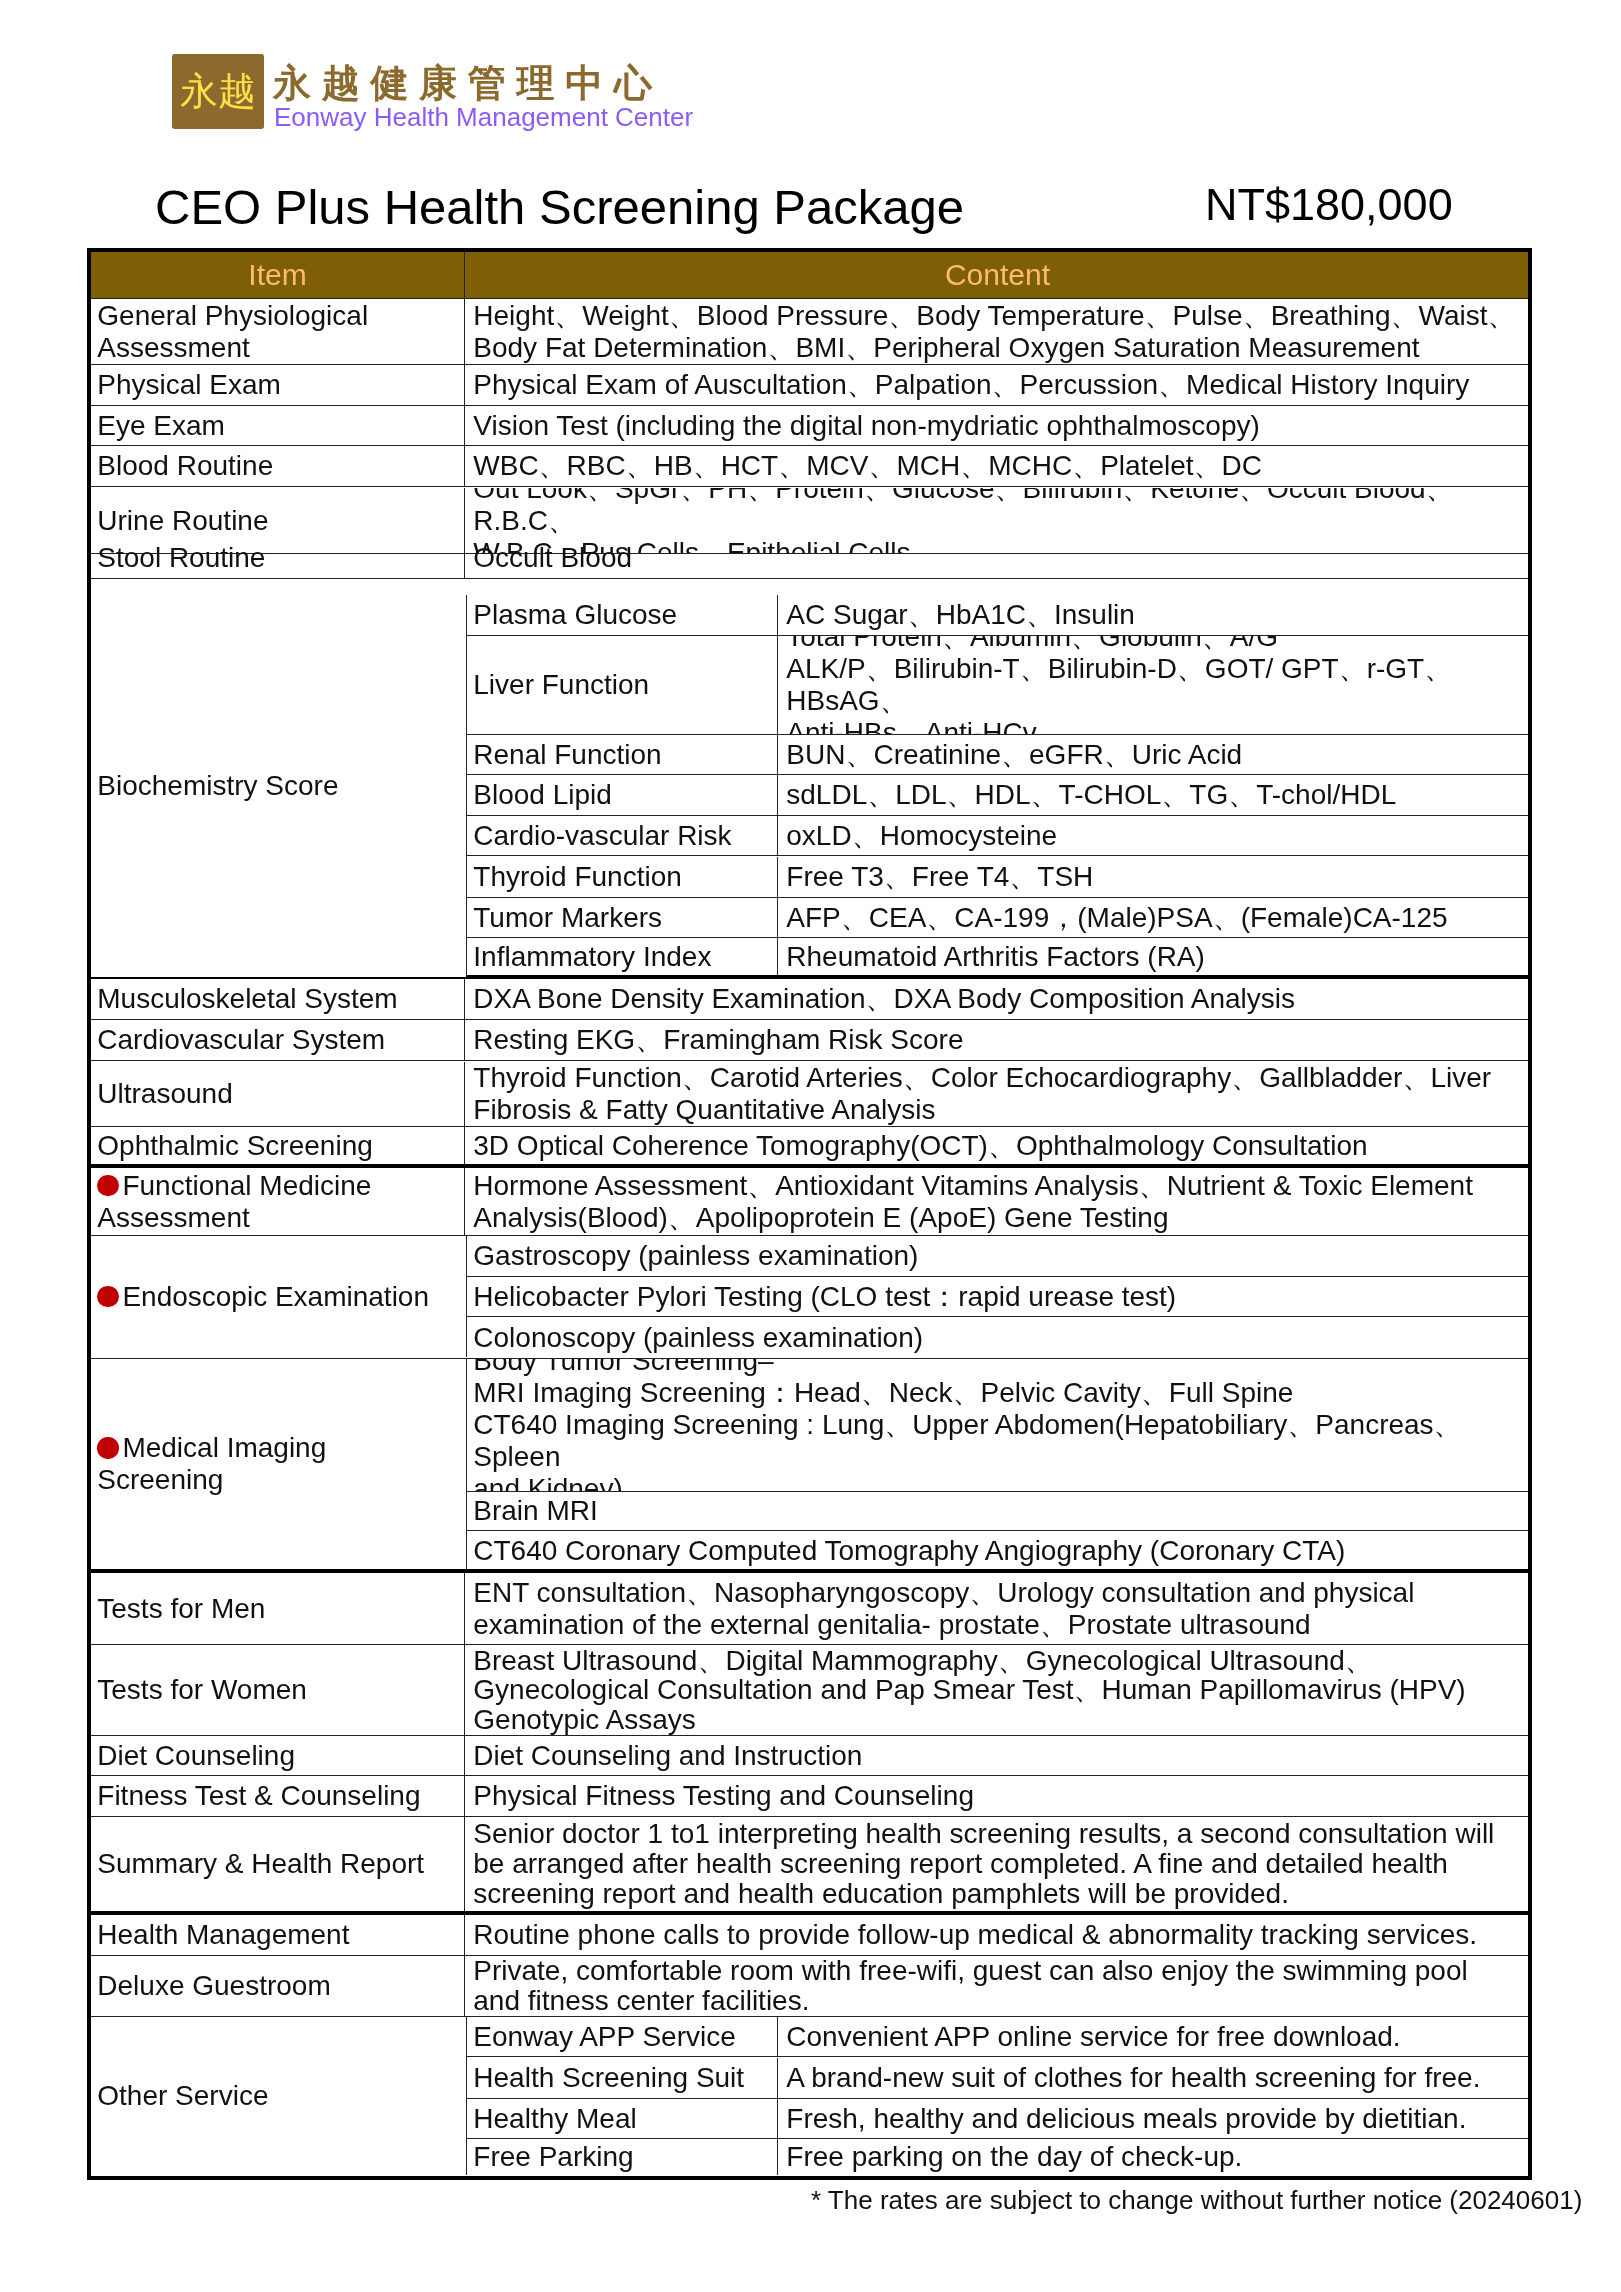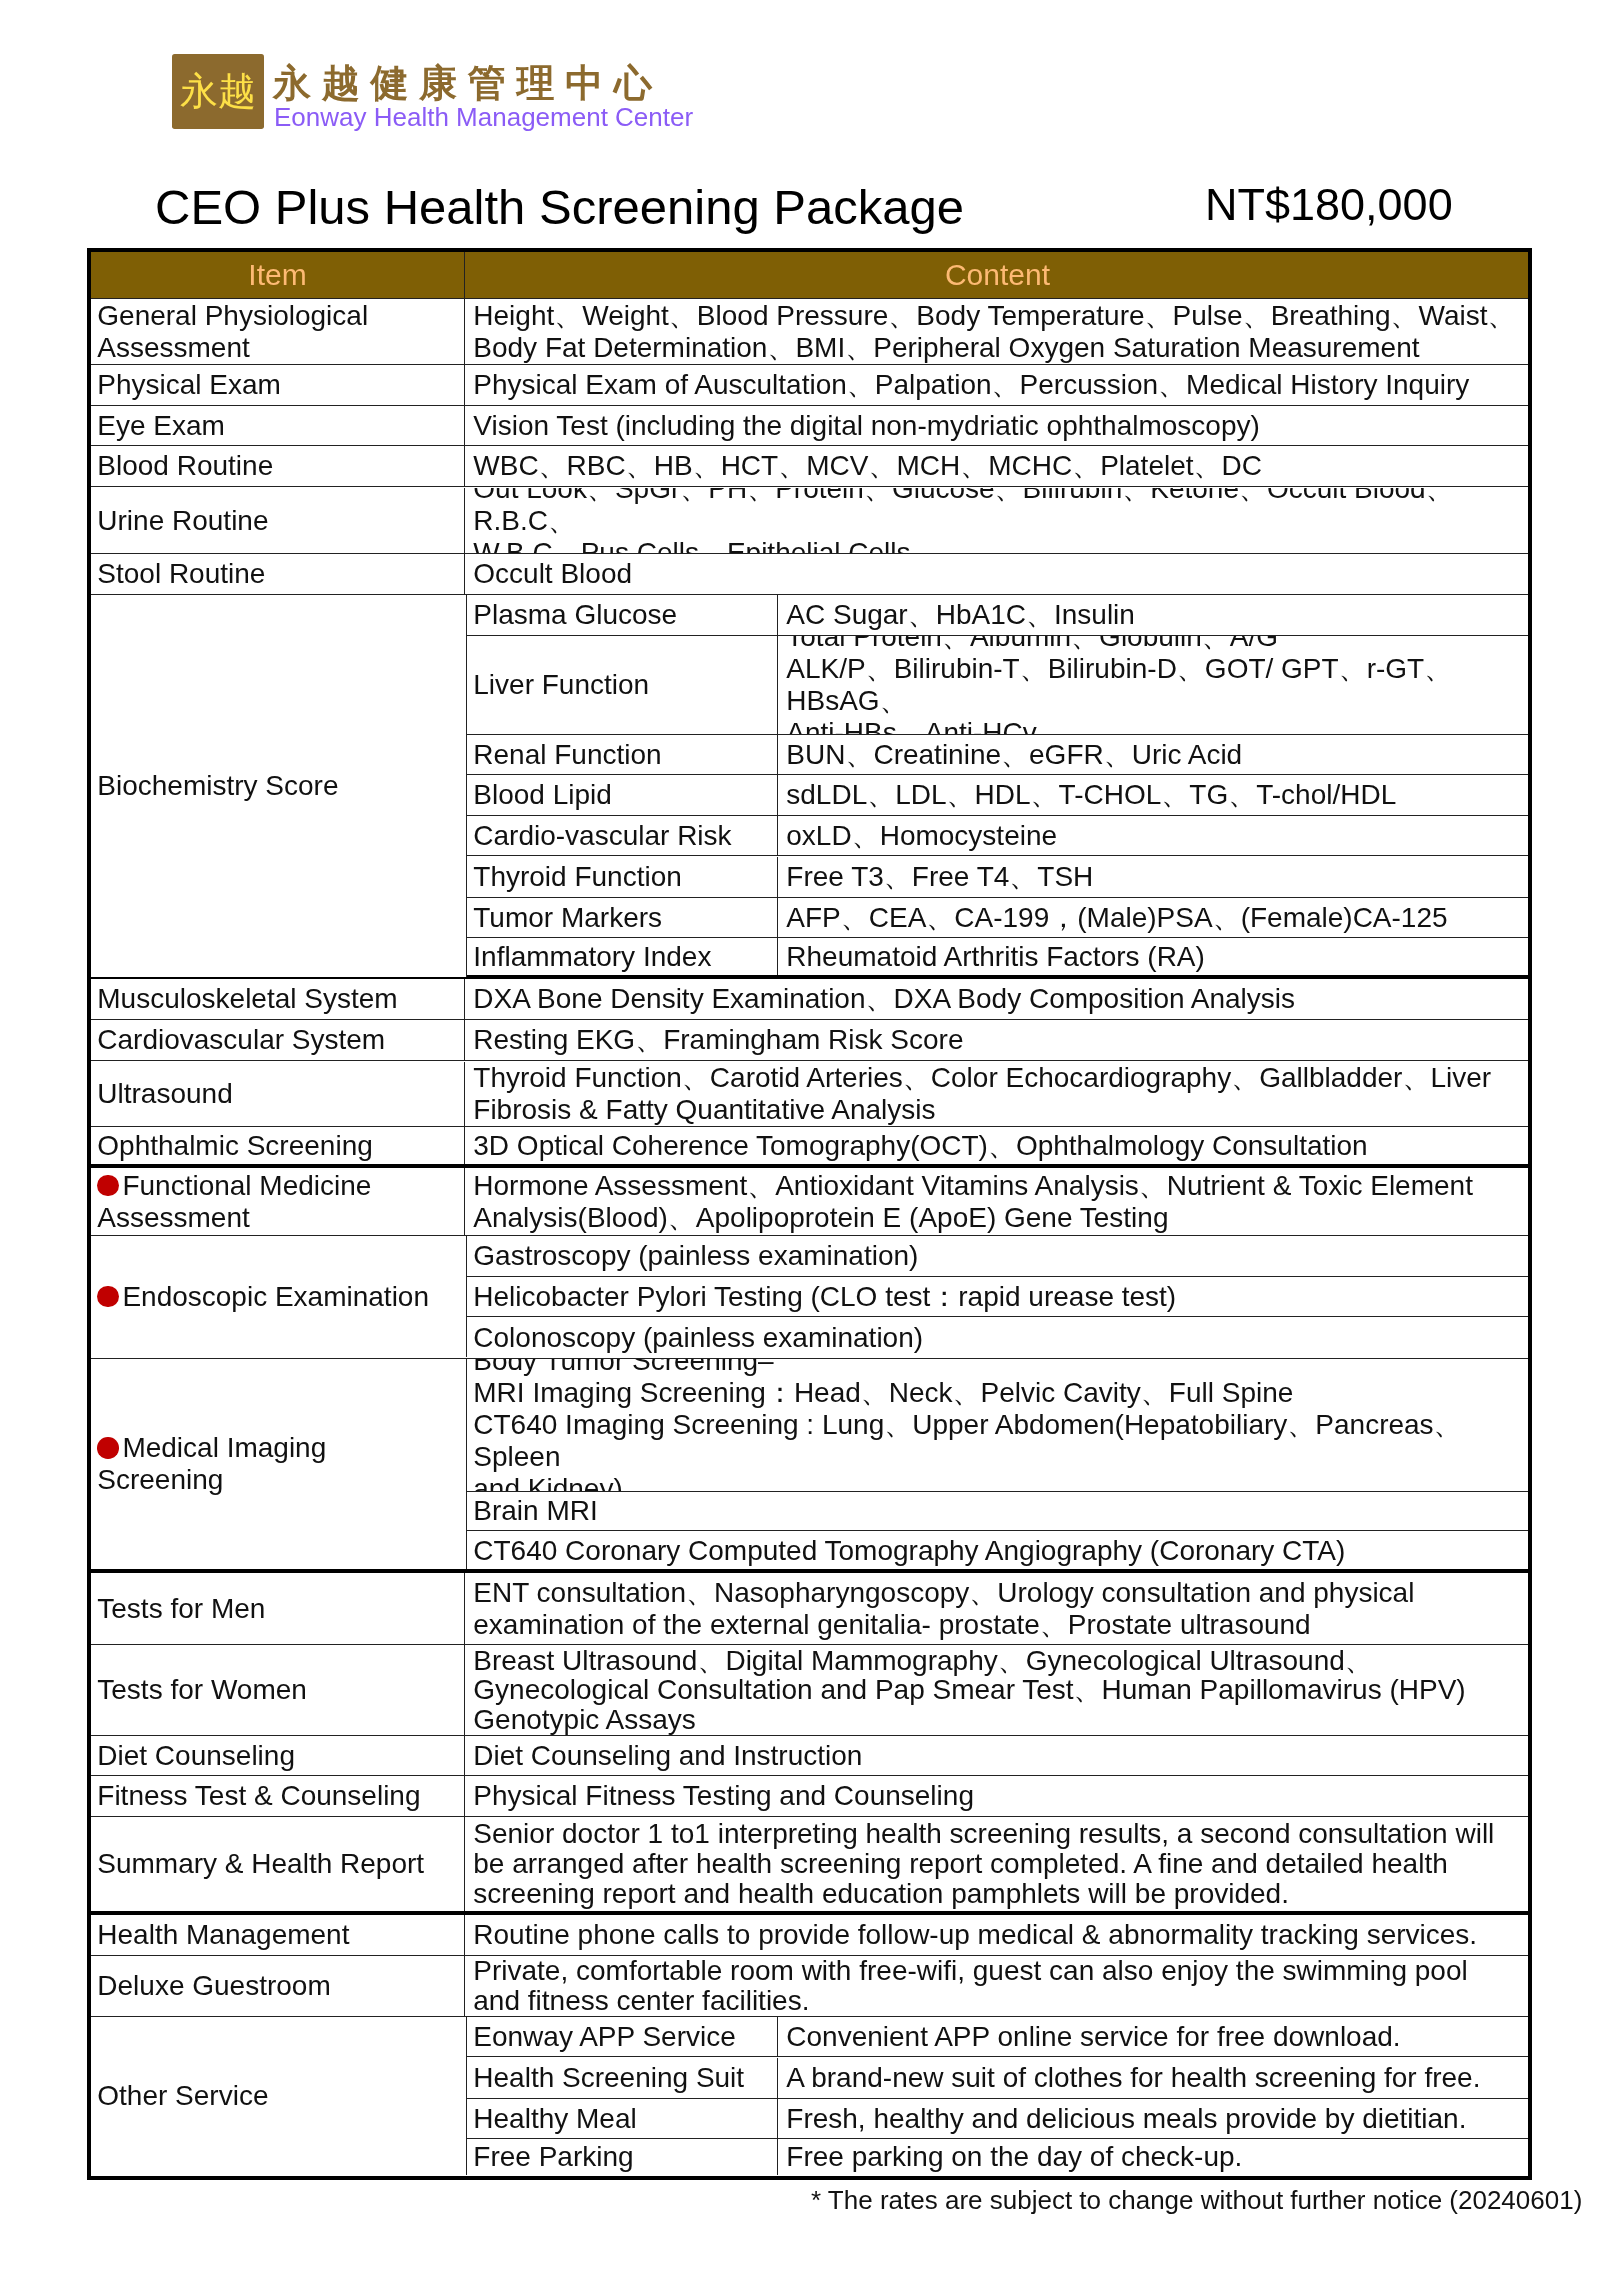--- a/index.html
+++ b/index.html
@@ -66,21 +66,21 @@
   </div>
   <div class="row" style="top:194px;height:41px;">
     <div class="cell item">Blood Routine</div>
     <div class="cell content txt"> WBC、RBC、HB、HCT、MCV、MCH、MCHC、Platelet、DC</div>
   </div>
   <div class="row" style="top:236px;height:66px;">
     <div class="cell item">Urine Routine</div>
     <div class="cell content txt">Out Look、SpGr、PH、Protein、Glucose、Bilirubin、Ketone、Occult Blood、R.B.C、
 W.B.C、Pus Cells、Epithelial Cells</div>
   </div>
-  <div class="row" style="top:302px;height:41px;padding-left:20px;">
+  <div class="row" style="top:286px;height:41px;padding-left:20px;">
     <div class="cell item">Stool Routine</div>
     <div class="cell content">Occult Blood</div>
   </div>
 
   <div class="row" style="top:343px;height:41px;">
     <div class="cell sub">Plasma Glucose</div>
     <div class="cell subval txt">AC Sugar、HbA1C、Insulin</div>
   </div>
   <div class="row" style="top:384px;height:99px;">
     <div class="cell sub">Liver Function</div>

